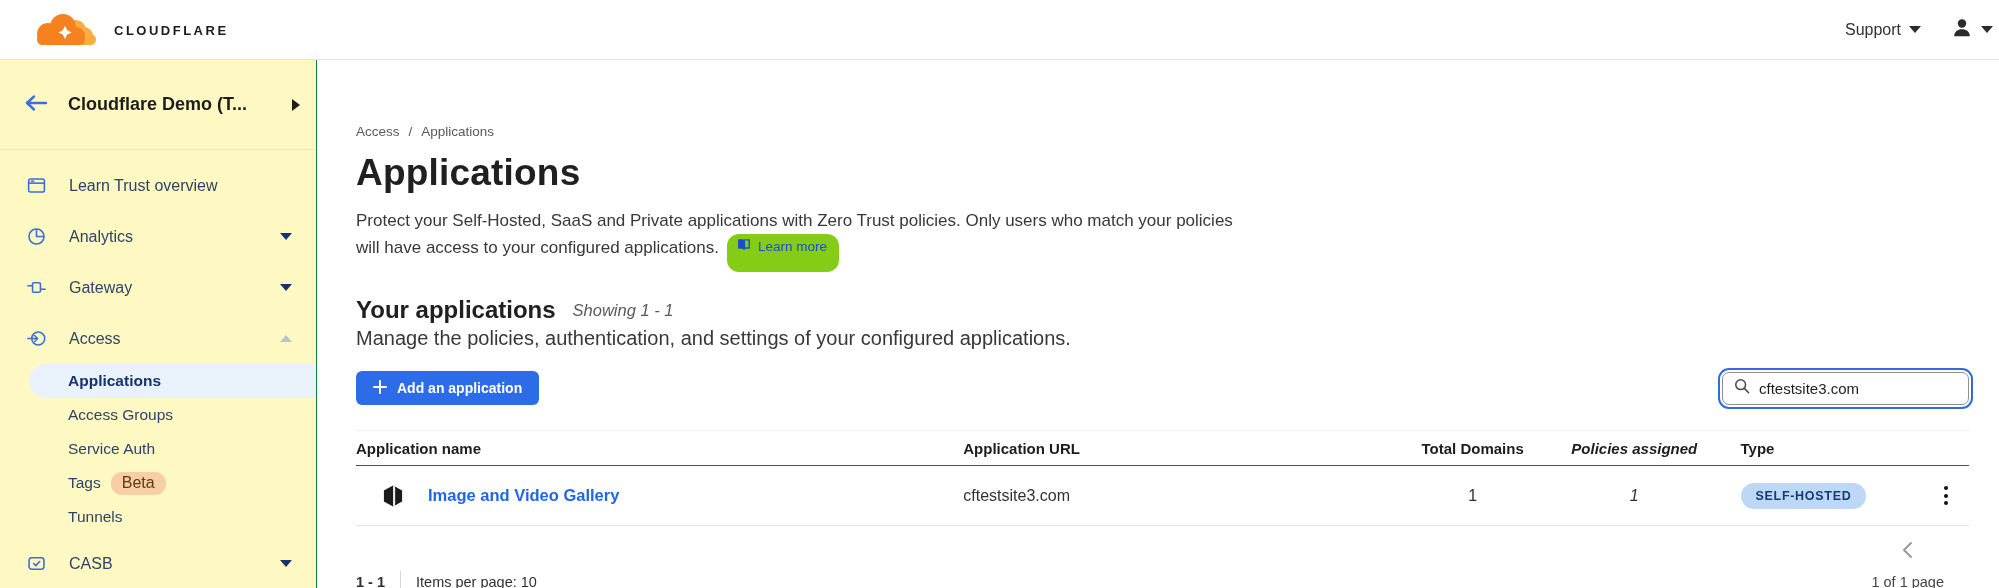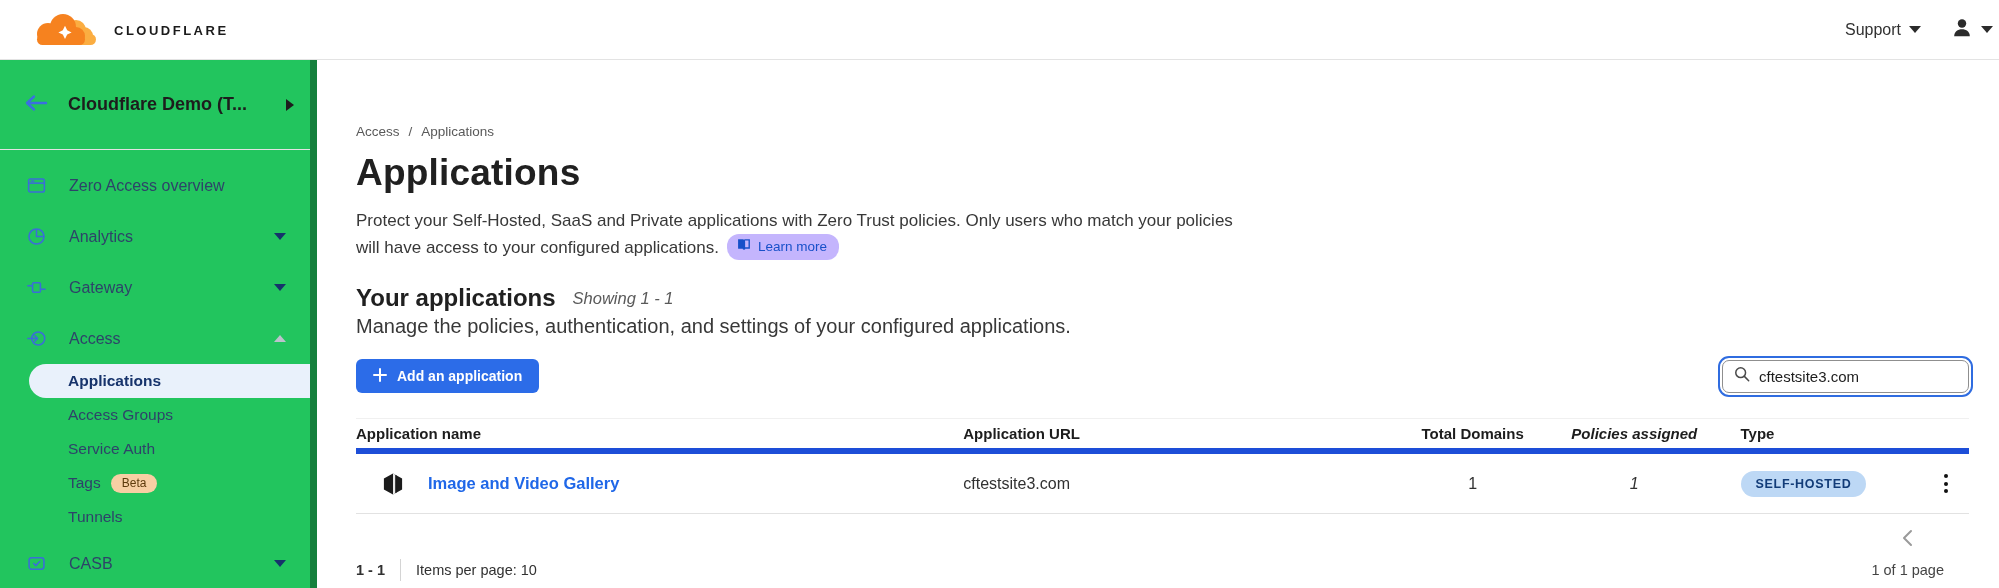--- a/index.html
+++ b/index.html
@@ -24,21 +24,21 @@
   .logo-text { font-size: 13px; font-weight: bold; letter-spacing: 2.5px; color: #1b1b1b; margin-top: -2px; }
   .topbar-right { display: flex; align-items: center; gap: 30px; padding-right: 4px; }
   .support { display: flex; align-items: center; gap: 8px; font-size: 16px; color: #313131; cursor: pointer; }
   .caret-down-dark { width: 0; height: 0; border-left: 6px solid transparent; border-right: 6px solid transparent; border-top: 7px solid #2b2b2b; }
   .user-menu { display: flex; align-items: center; gap: 8px; cursor: pointer; }
 
   
   .layout { display: flex; height: 528px; }
 
   
-  .sidebar { width: 317px; flex-shrink: 0; border-right: 7px solid #15803d; background: #22c55e; }
+  .sidebar { width: 317px; flex-shrink: 0; border-right: 1px solid #15803d; background: #fef9c3; }
   .sidebar-header {
     height: 90px; display: flex; align-items: center;
     padding: 0 16px 0 24px; border-bottom: 1px solid #e3e3e3; gap: 20px;
   }
   .account-name { flex: 1; font-size: 18px; font-weight: bold; color: #1d1d1d; white-space: nowrap; overflow: hidden; }
   .expand-tri { width: 0; height: 0; border-top: 6px solid transparent; border-bottom: 6px solid transparent; border-left: 8px solid #1d1d1d; cursor: pointer; }
   .nav { padding-top: 10px; }
   .nav-item {
     height: 51px; display: flex; align-items: center;
     padding: 0 24px 0 26px; gap: 22px; cursor: pointer;
@@ -47,35 +47,35 @@
   .nav-caret-down { width: 0; height: 0; border-left: 6px solid transparent; border-right: 6px solid transparent; border-top: 7px solid #16336b; }
   .nav-caret-up { width: 0; height: 0; border-left: 6px solid transparent; border-right: 6px solid transparent; border-bottom: 7px solid #bcc2cc; }
   .sub-list { padding-bottom: 4px; }
   .sub-item {
     height: 34px; display: flex; align-items: center;
     margin-left: 29px; padding-left: 39px; font-size: 15.5px; color: #2e4369;
     gap: 10px; cursor: pointer;
   }
   .sub-item.selected { background: #e9f1fb; border-radius: 17px 0 0 17px; font-weight: bold; color: #16336b; }
   .beta-badge {
-    background: #f8cfa4; color: #5e3a0c; font-size: 12px;
+    background: #f8cfa4; color: #5e3a0c; font-size: 16px;
     padding: 2.5px 11px; border-radius: 11px;
   }
   .icon20 { width: 21px; height: 21px; flex-shrink: 0; }
 
   
   .main { flex: 1; padding: 64px 30px 0 39px; background: #fff; min-width: 0; }
   .breadcrumb { display: flex; align-items: center; gap: 9px; font-size: 13.5px; color: #595959; }
   .breadcrumb .crumb { cursor: pointer; }
   .page-title { font-size: 37px; font-weight: bold; color: #202020; margin-top: 13px; letter-spacing: 0.2px; }
   .page-desc { margin-top: 15px; font-size: 17px; line-height: 1.45; color: #383838; max-width: 885px; }
   .learn-more {
     display: inline-flex; align-items: flex-end; gap: 7px; vertical-align: 2px;
-    background: #c4b5fd; color: #1750c9; border-radius: 12px;
-    font-size: 13.5px; padding: 3px 12px 4px 10px; margin-left: 8px; cursor: pointer; white-space: nowrap;
+    background: #84cc16; color: #1750c9; border-radius: 12px;
+    font-size: 13.5px; padding: 3px 12px 16px 10px; margin-left: 8px; cursor: pointer; white-space: nowrap;
   }
   .section-head { margin-top: 24px; display: flex; align-items: center; gap: 17px; }
   .section-title { font-size: 24px; font-weight: bold; color: #202020; }
   .section-showing { font-size: 16.5px; font-style: italic; color: #595959; }
   .section-desc { margin-top: 3px; font-size: 20px; color: #383838; }
 
   .toolbar { margin-top: 21px; display: flex; align-items: center; justify-content: space-between; gap: 21px; }
   .add-btn {
     display: inline-flex; align-items: center; gap: 10px;
     background: #2c6ce8; color: #fff; border: none; border-radius: 6px;
@@ -89,21 +89,21 @@
     outline: 2px solid #2f6ce0; outline-offset: 2px; background: #fff;
   }
   .search-box input {
     border: none; outline: none; width: 100%; font-size: 15px; color: #1d1d1d;
     font-family: "Liberation Sans", sans-serif;
   }
 
   
   .app-table { margin-top: 25px; border-top: 1px solid #f0f0f0; }
   .thead, .trow { display: flex; align-items: center; }
-  .thead { height: 35px; border-bottom: 6px solid #1d4ed8; font-size: 15px; font-weight: bold; color: #1d1d1d; }
+  .thead { height: 35px; border-bottom: 1px solid #1d4ed8; font-size: 15px; font-weight: bold; color: #1d1d1d; }
   .trow { height: 60px; border-bottom: 1px solid #e2e2e2; font-size: 16px; color: #313131; }
   .c-name { width: 614px; display: flex; align-items: center; }
   .c-url { width: 460px; }
   .c-domains { width: 110px; text-align: center; }
   .c-policies { width: 140px; margin-left: 38px; text-align: center; font-style: italic; }
   .c-type { width: 185px; margin-left: 37px; }
   .c-menu { margin-left: auto; width: 46px; display: flex; justify-content: center; }
   .row-icon { margin: 0 22px 0 24px; width: 26px; height: 26px; }
   .app-link { font-weight: bold; color: #1f67e8; cursor: pointer; font-size: 16.5px; }
   .type-badge {
@@ -175,21 +175,21 @@
     <div class="nav">
 
       <div class="nav-item">
         <span class="icon20">
           <svg viewBox="0 0 24 24" width="21" height="21" fill="none" stroke="#3b6dd8" stroke-width="1.8">
             <rect x="3" y="4.5" width="18" height="15" rx="2"></rect>
             <line x1="3" y1="9.3" x2="21" y2="9.3"></line>
             <line x1="5.5" y1="7" x2="9.5" y2="7" stroke-width="1.6"></line>
           </svg>
         </span>
-        <span class="nav-label">Zero Access overview</span>
+        <span class="nav-label">Learn Trust overview</span>
       </div>
 
       <div class="nav-item">
         <span class="icon20">
           <svg viewBox="0 0 24 24" width="21" height="21" fill="none" stroke="#3b6dd8" stroke-width="1.8">
             <circle cx="12" cy="12" r="8.6"></circle>
             <path d="M12 3.4 V12 H20.6"></path>
           </svg>
         </span>
         <span class="nav-label">Analytics</span>

